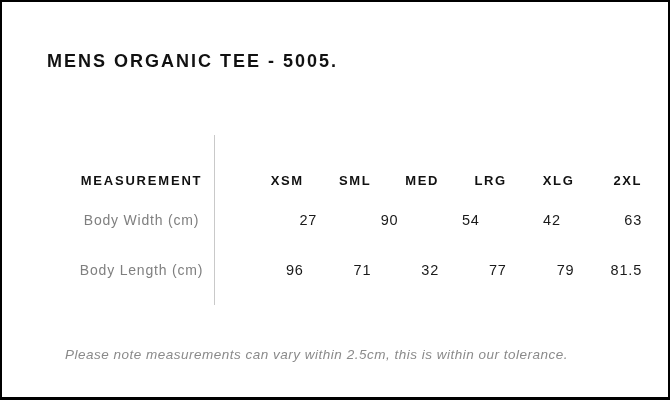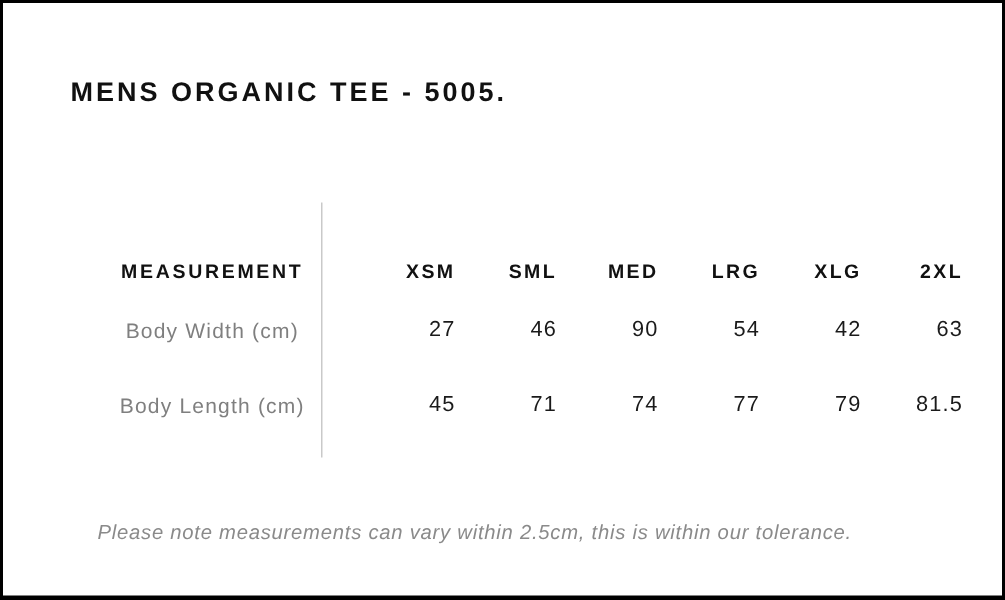--- a/index.html
+++ b/index.html
@@ -92,31 +92,30 @@
     <div class="cell-value">SML</div>
     <div class="cell-value">MED</div>
     <div class="cell-value">LRG</div>
     <div class="cell-value">XLG</div>
     <div class="cell-value">2XL</div>
   </div>
 
   <div class="t-row data">
     <div class="cell-label">Body Width (cm)</div>
     <div class="cell-value">27</div>
-    <div class="cell-value">46</div>
     <div class="cell-value">90</div>
     <div class="cell-value">54</div>
     <div class="cell-value">42</div>
     <div class="cell-value">63</div>
   </div>
 
   <div class="t-row data">
     <div class="cell-label">Body Length (cm)</div>
-    <div class="cell-value">45</div>
+    <div class="cell-value">96</div>
     <div class="cell-value">71</div>
-    <div class="cell-value">74</div>
+    <div class="cell-value">32</div>
     <div class="cell-value">77</div>
     <div class="cell-value">79</div>
     <div class="cell-value">81.5</div>
   </div>
 </div>
 
 <p class="footer-note">Please note measurements can vary within 2.5cm, this is within our tolerance.</p>
 
 </body></html>

